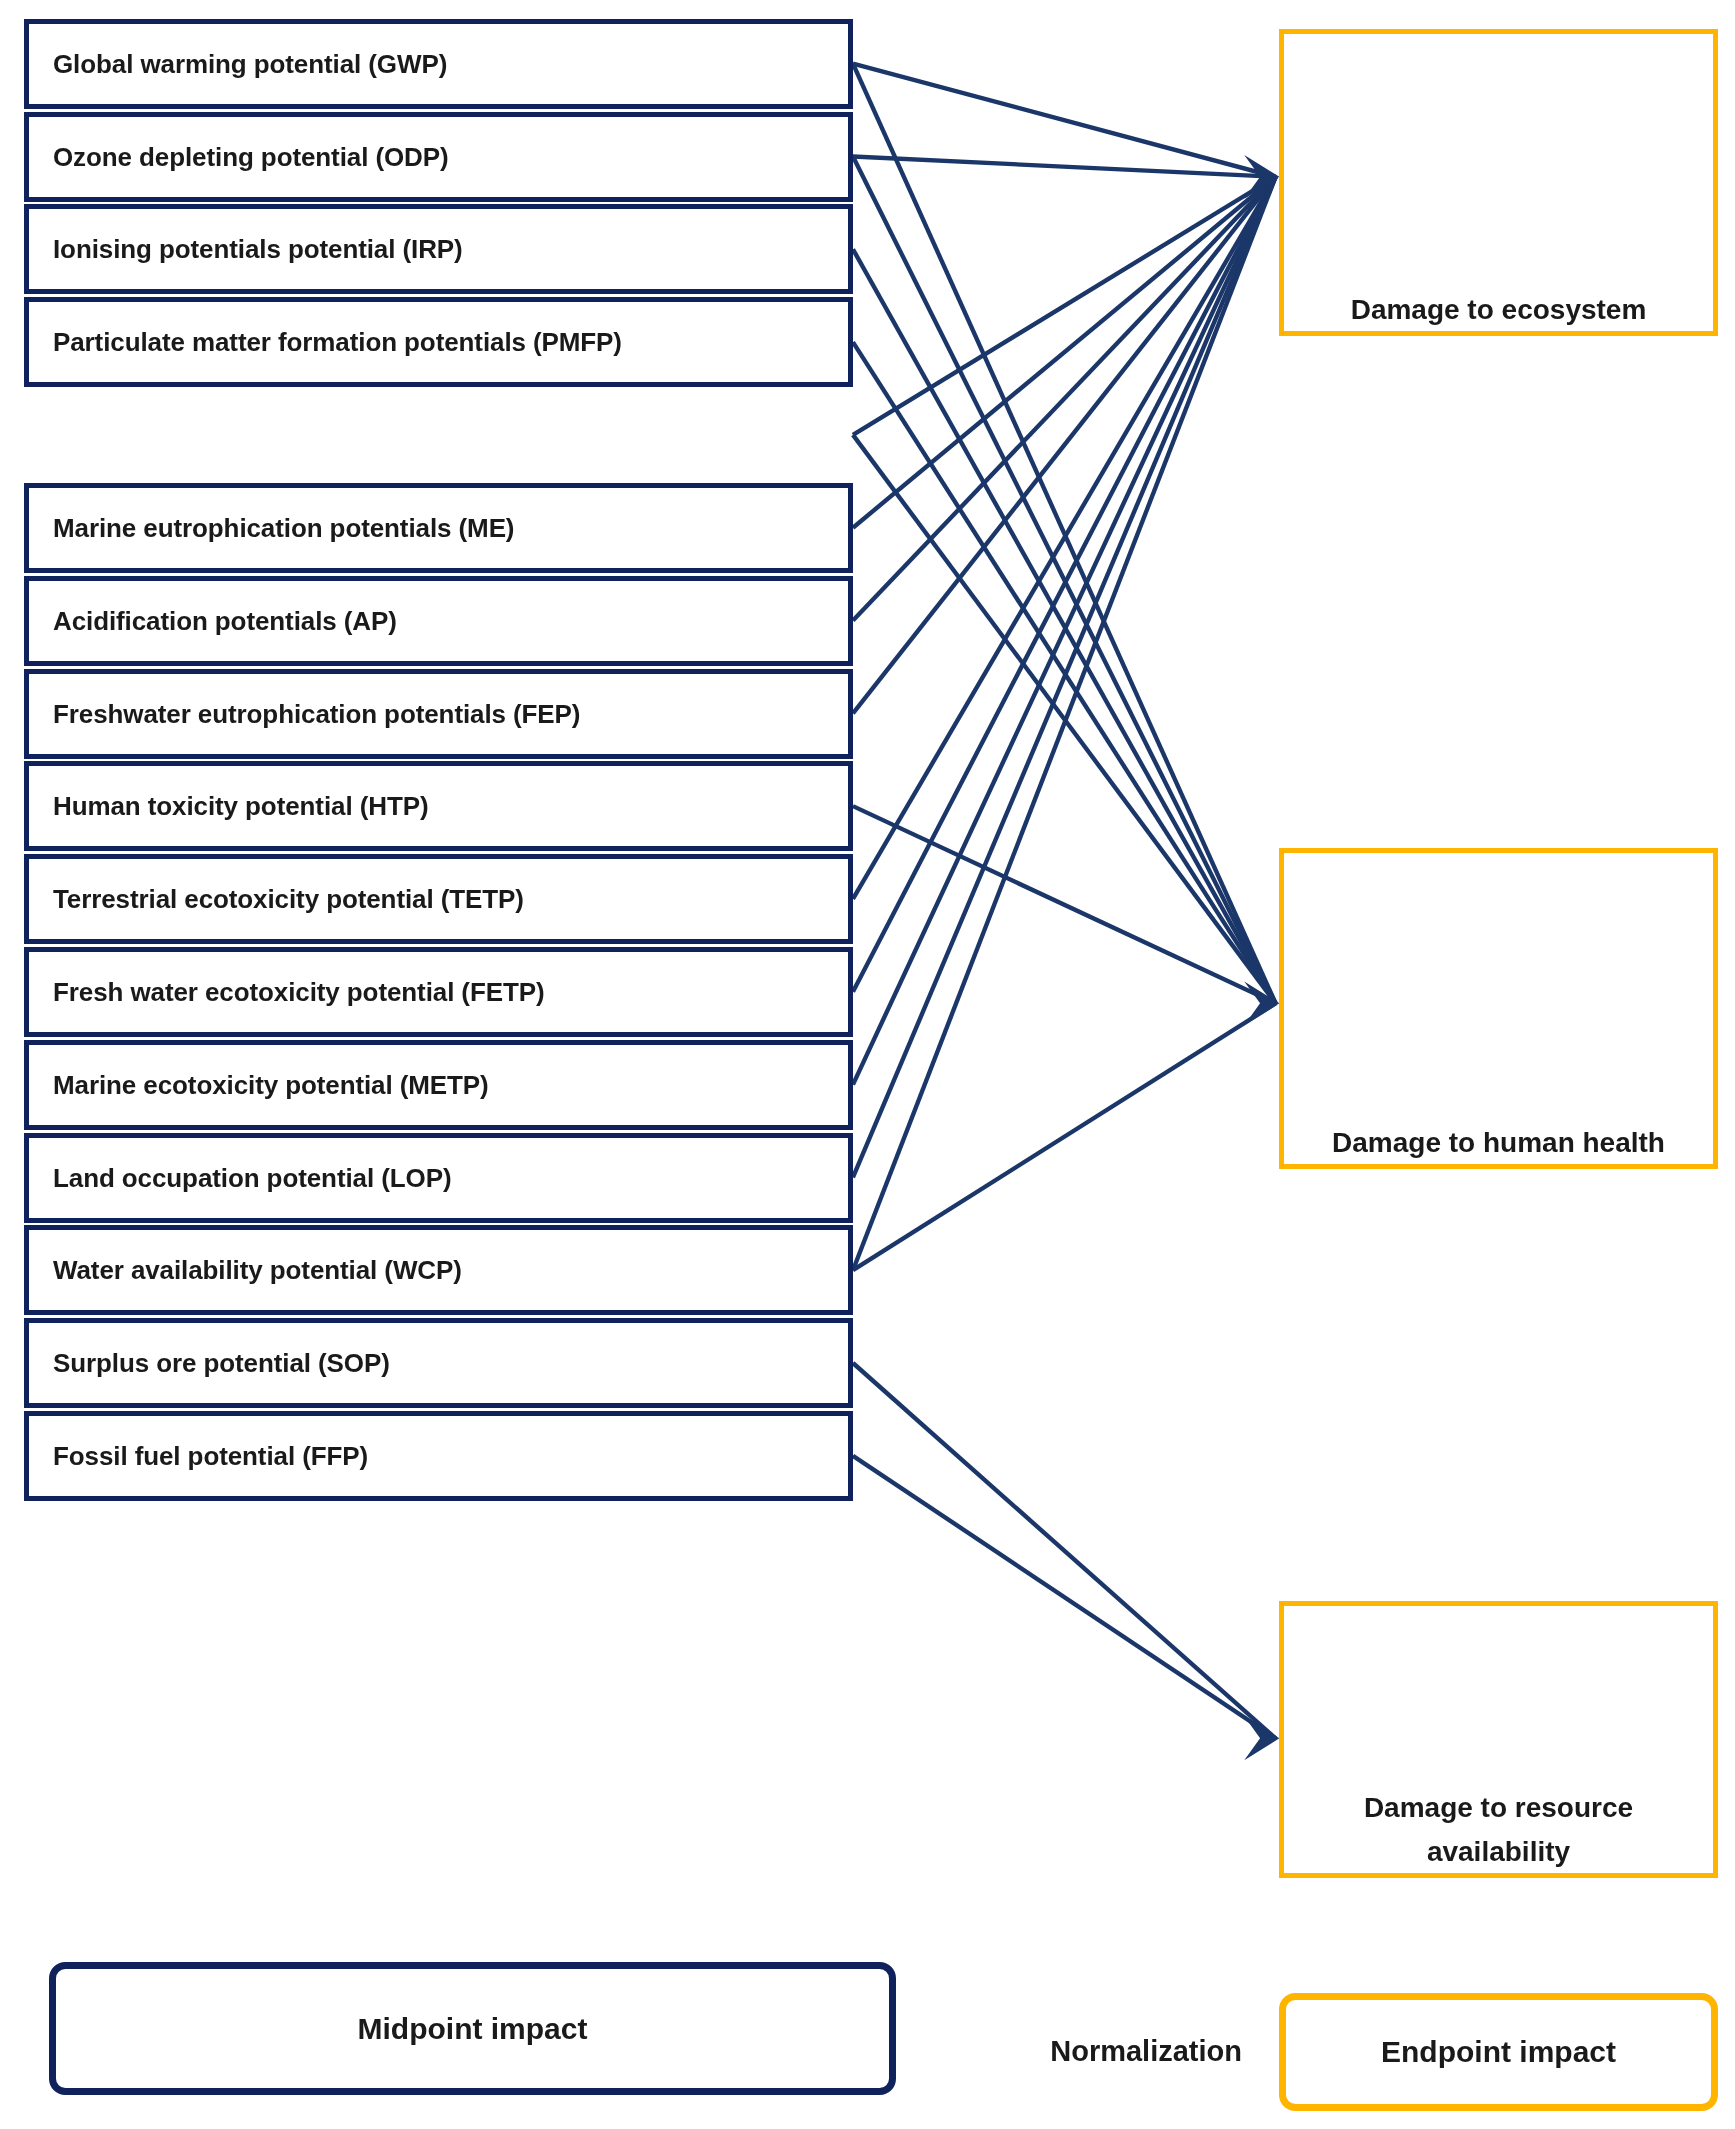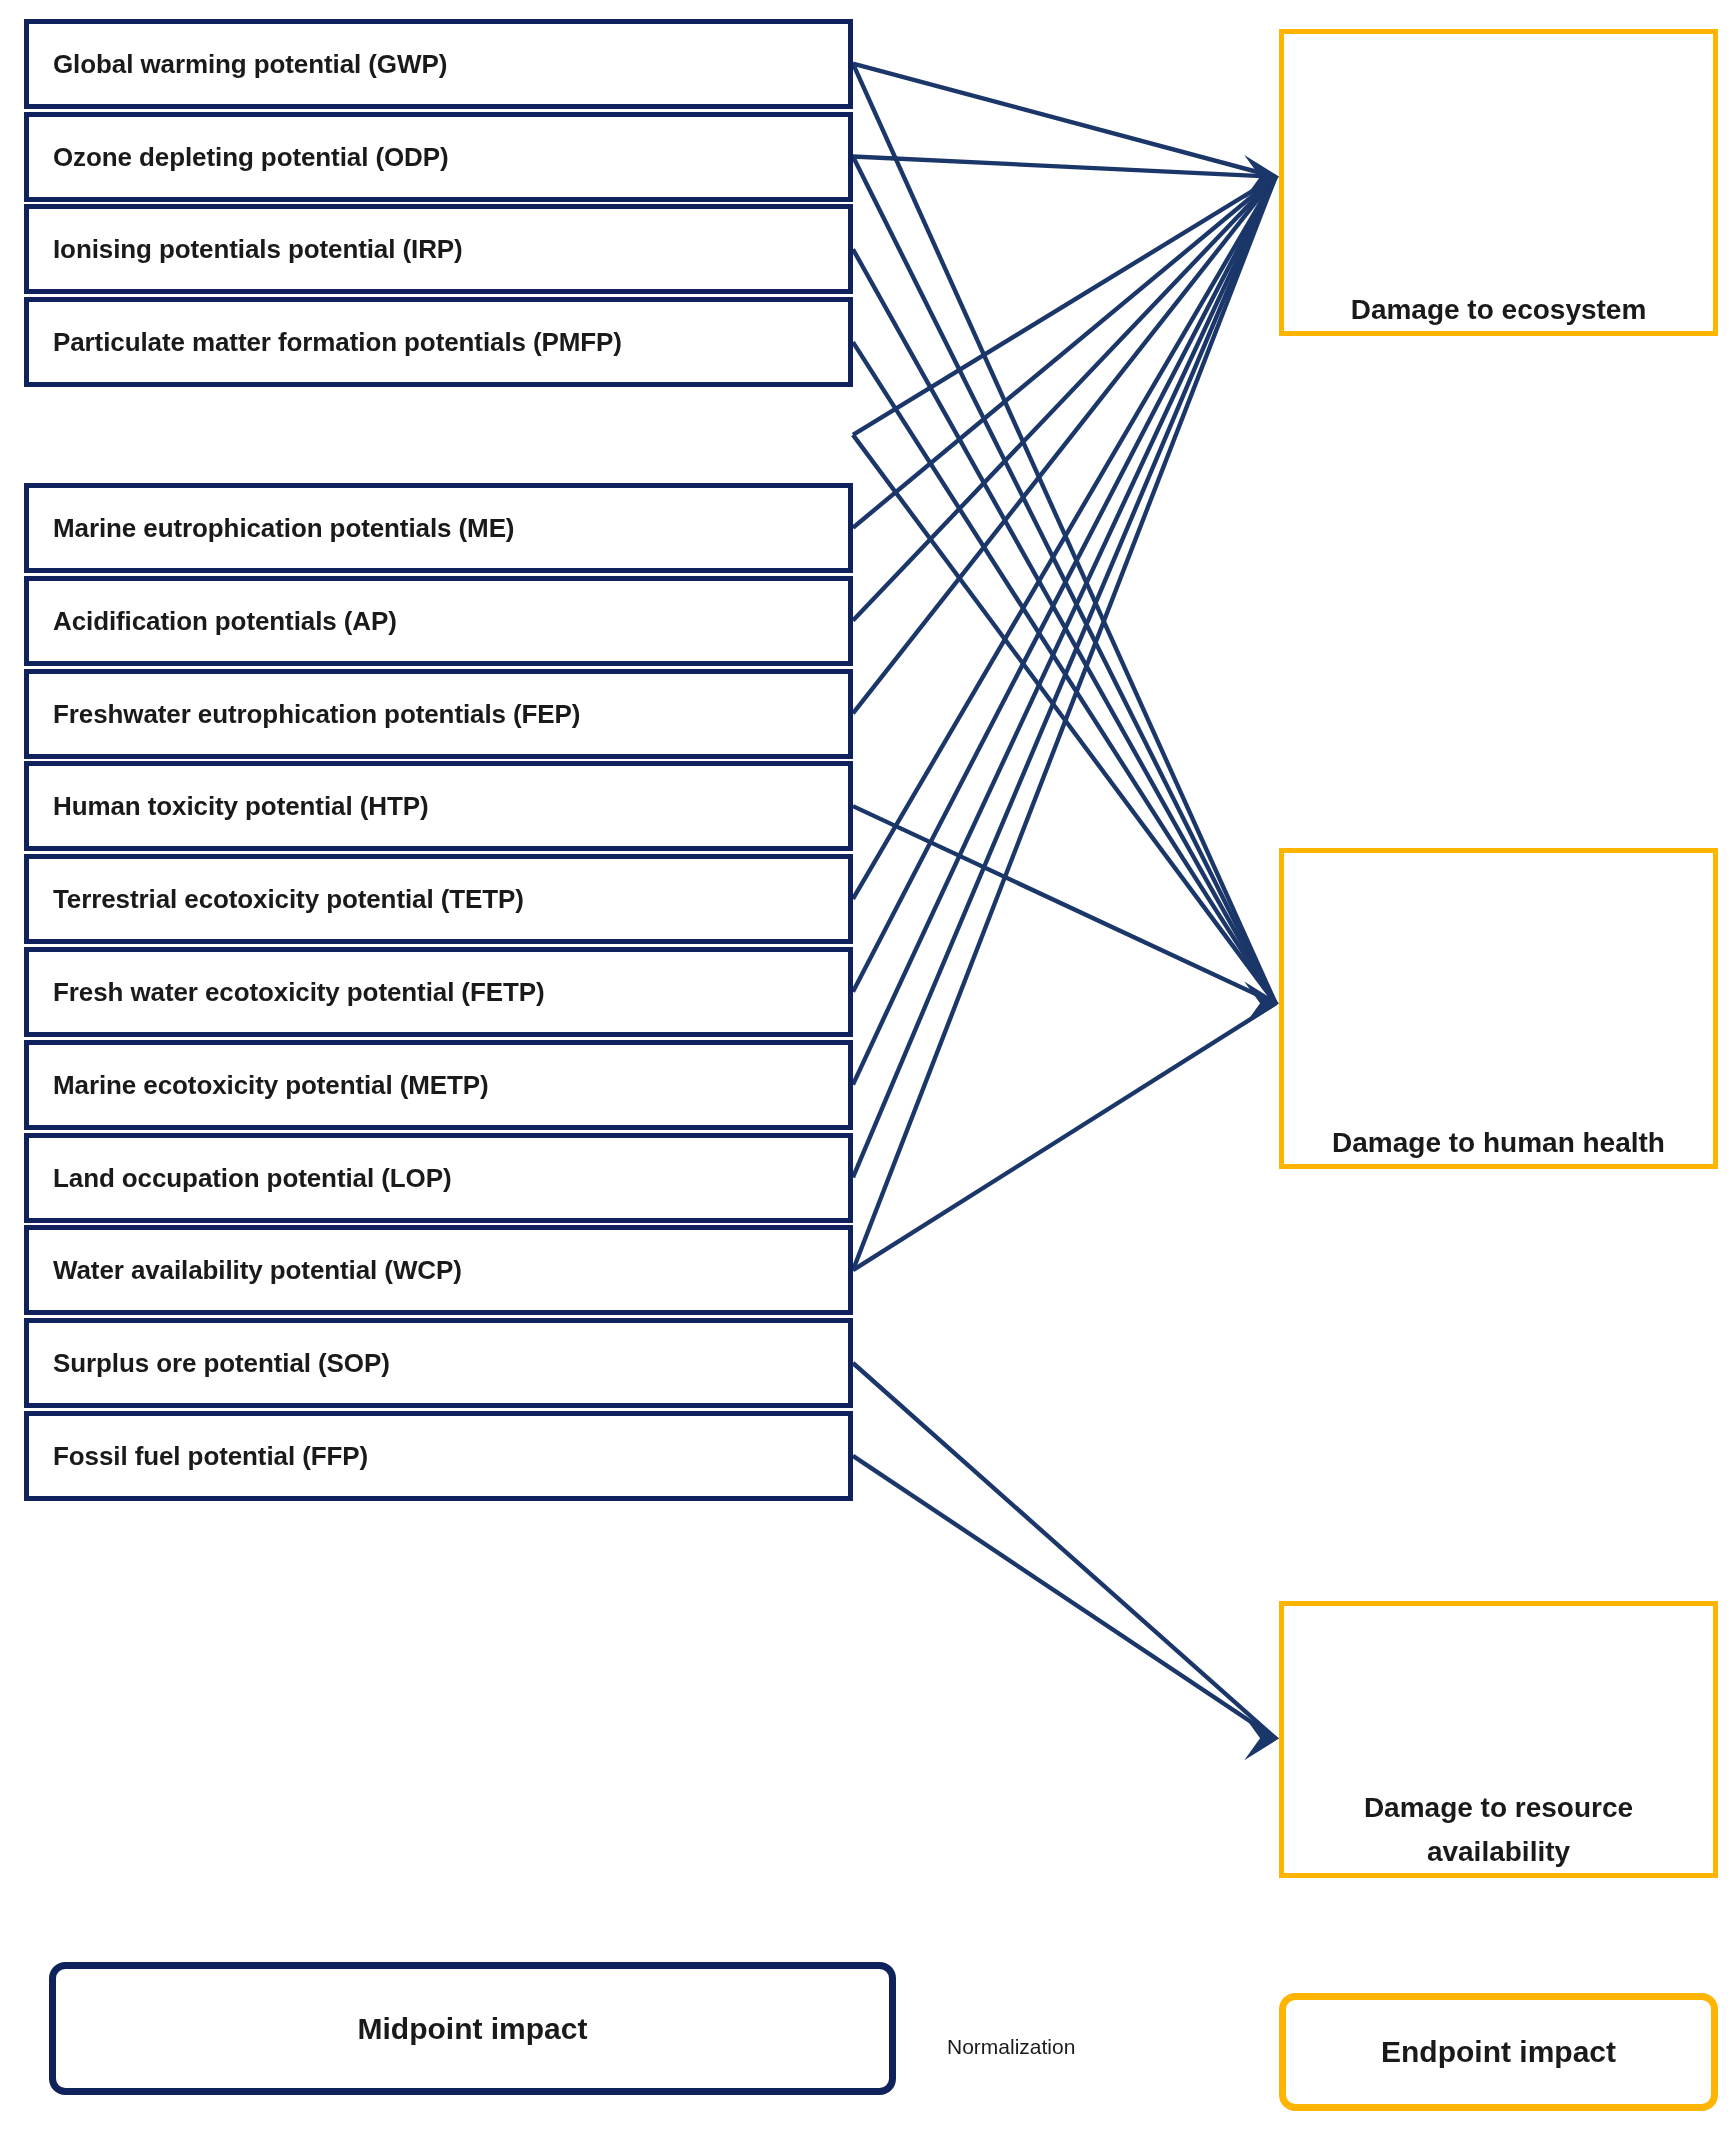--- a/index.html
+++ b/index.html
@@ -53,22 +53,22 @@
   .legend-end{
     position:absolute;left:1279px;top:1993px;width:439px;height:118px;
     box-sizing:border-box;
     border:7px solid #ffb400;border-radius:16.3px;background:#fff;
     display:flex;align-items:center;justify-content:center;
     z-index:3;
     text-align:center;
   }
   .legend-norm{
     position:absolute;left:947px;top:2035px;width:295px;
-    text-align:left;
-    font-size:21px;font-weight:normal;color:#1a1a1a;
+    text-align:right;
+    font-size:29px;font-weight:bold;color:#1a1a1a;
     z-index:3;
   }
   .legend-txt{font-size:30px;font-weight:bold;color:#1a1a1a;}
 
   
   #arrows{position:absolute;left:0;top:0;width:1736px;height:2129px;z-index:1;}
 </style>
 </head>
 <body>
 

